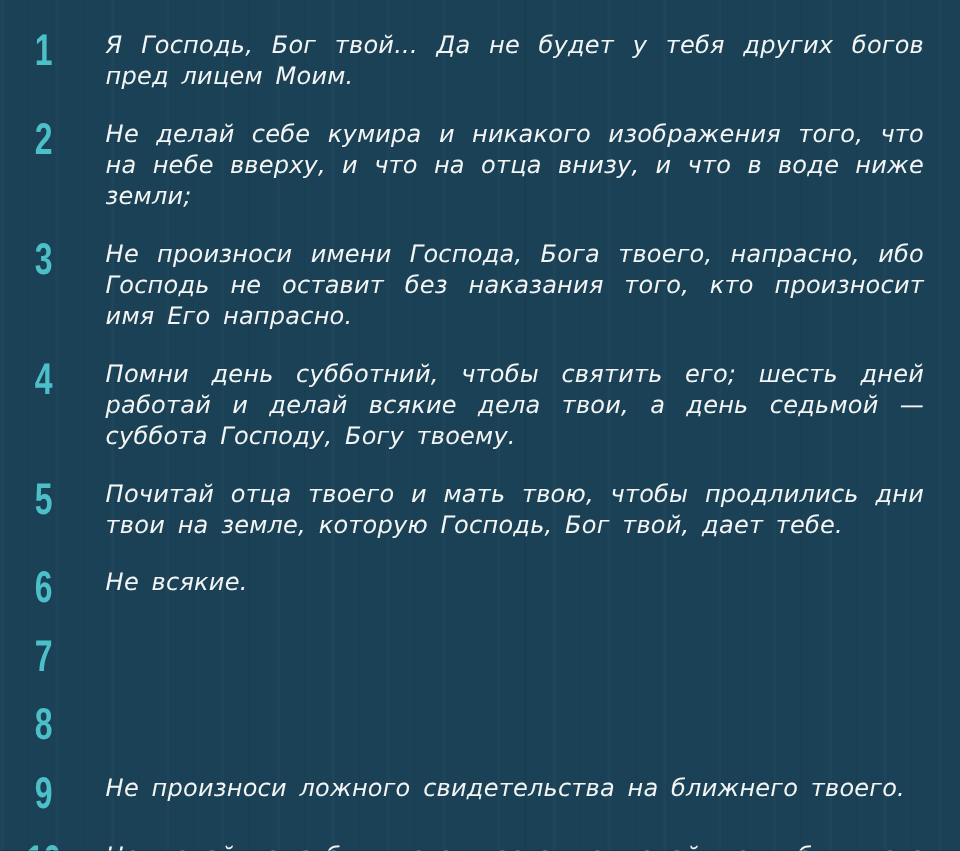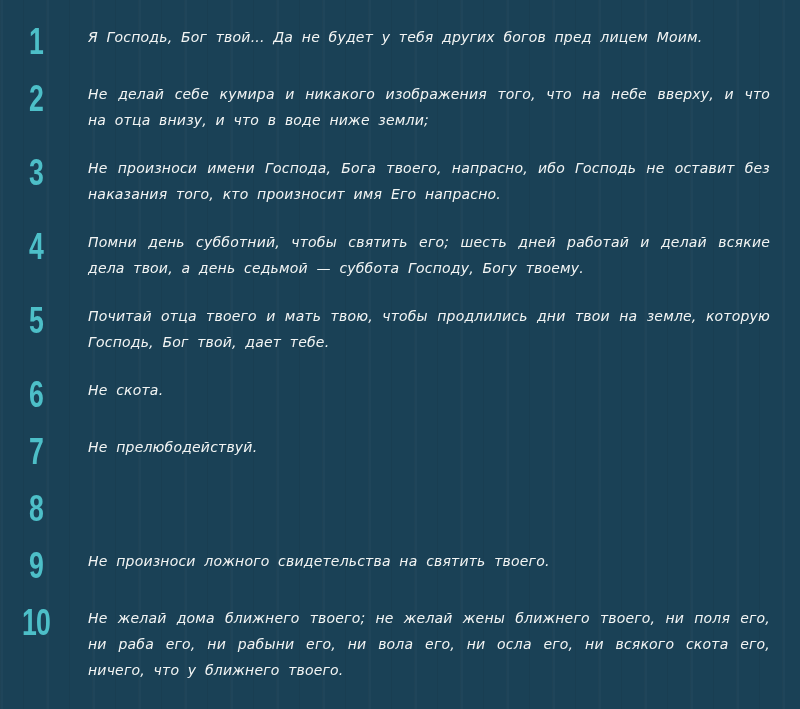--- a/index.html
+++ b/index.html
@@ -42,21 +42,21 @@
     transform: scaleX(0.72);
     transform-origin: center top;
     letter-spacing: -1px;
     padding-top: 1px;
   }
   .text {
     flex: 1 1 auto;
     color: var(--fg, #f3f5f4);
     font-family: "DejaVu Sans", sans-serif;
     font-style: italic;
-    font-size: 14px;
+    font-size: 20px;
     line-height: 26px;
     text-align: justify;
     text-align-last: left;
     word-spacing: 4px;
     letter-spacing: 0.2px;
   }
 </style>
 </head>
 <body>
 
@@ -77,31 +77,30 @@
       <div class="row">
         <div class="num">4</div>
         <div class="text">Помни день субботний, чтобы святить его; шесть дней работай и делай всякие дела твои, а день седьмой — суббота Господу, Богу твоему.</div>
       </div>
       <div class="row">
         <div class="num">5</div>
         <div class="text">Почитай отца твоего и мать твою, чтобы продлились дни твои на земле, которую Господь, Бог твой, дает тебе.</div>
       </div>
       <div class="row">
         <div class="num">6</div>
-        <div class="text">Не скота.</div>
+        <div class="text">Не всякие.</div>
       </div>
       <div class="row">
         <div class="num">7</div>
-        <div class="text">Не прелюбодействуй.</div>
       </div>
       <div class="row">
         <div class="num">8</div>
       </div>
       <div class="row">
         <div class="num">9</div>
-        <div class="text">Не произноси ложного свидетельства на святить твоего.</div>
+        <div class="text">Не произноси ложного свидетельства на ближнего твоего.</div>
       </div>
       <div class="row">
         <div class="num">10</div>
         <div class="text">Не желай дома ближнего твоего; не желай жены ближнего твоего, ни поля его, ни раба его, ни рабыни его, ни вола его, ни осла его, ни всякого скота его, ничего, что у ближнего твоего.</div>
       </div>
     </section>
 </main>
 
 </body></html>

